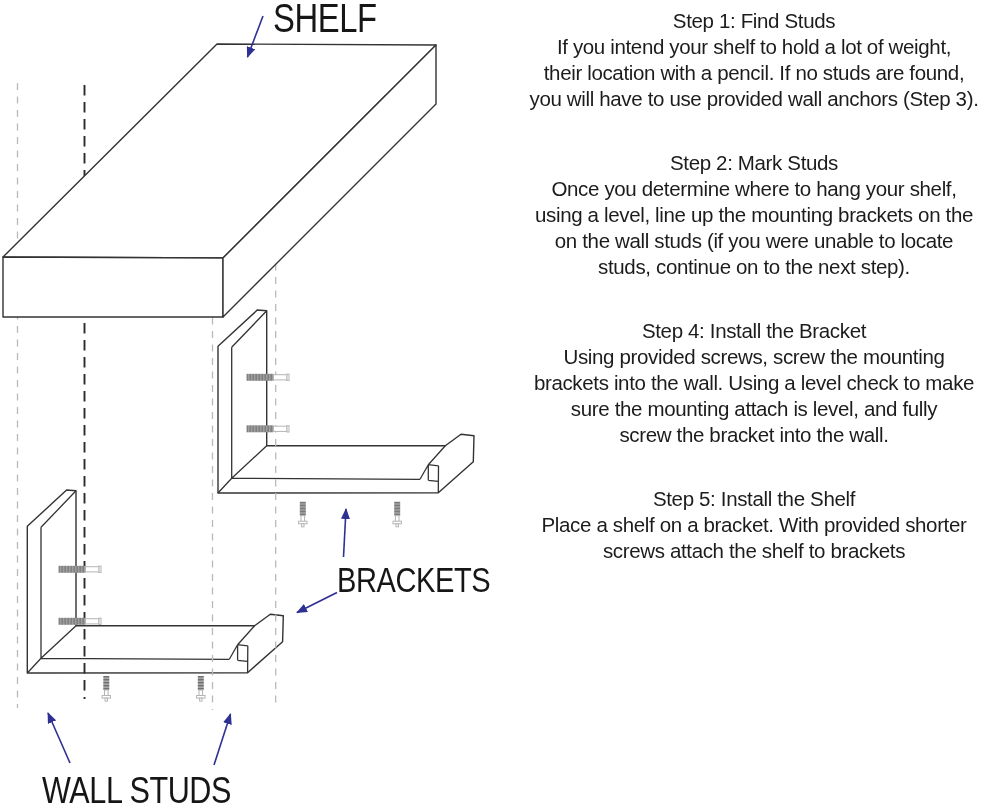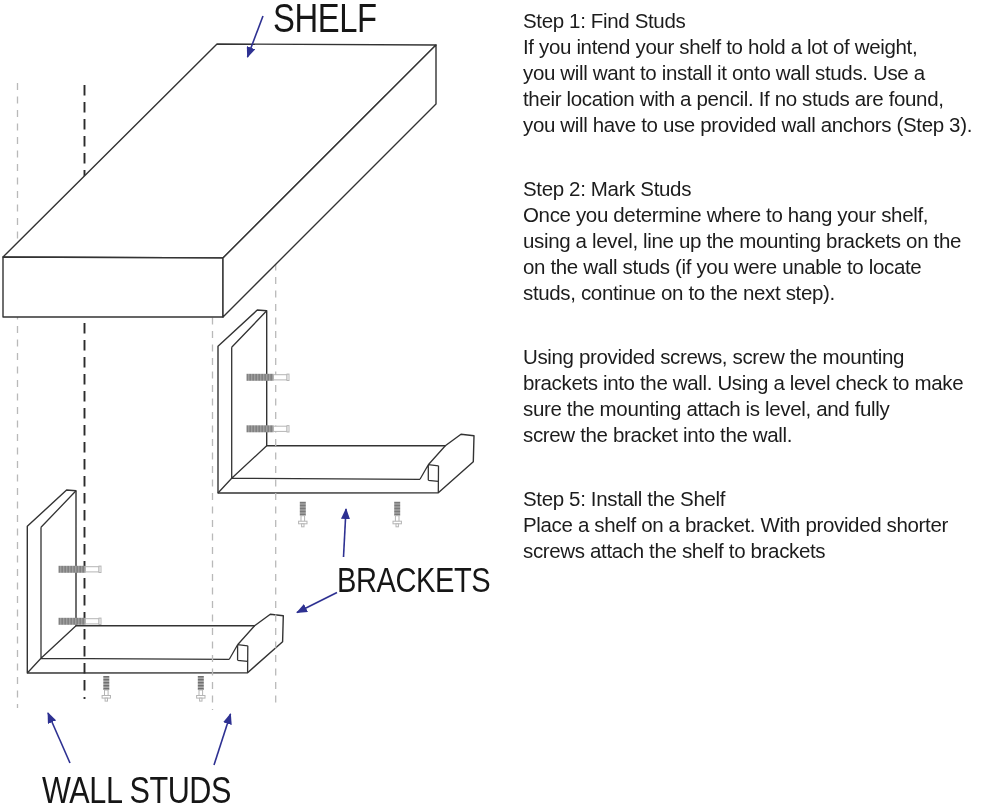--- a/index.html
+++ b/index.html
@@ -18,21 +18,21 @@
 
   
   .dlabel{position:absolute;color:#161616;letter-spacing:-0.5px;transform-origin:0 0;white-space:nowrap;}
   #lb-shelf{left:273px;top:-5px;font-size:41px;transform:scaleX(.80);}
   #lb-brackets{left:337px;top:560px;font-size:35px;transform:scaleX(.83);}
   #lb-wallstuds{left:42px;top:770px;font-size:36px;transform:scaleX(.85);}
 
   
   .steps{position:absolute;left:523px;top:8px;width:462px;}
   .step{margin:0 0 38px 0;}
-  .step-title,.t-line{font-size:20.5px;line-height:26px;letter-spacing:-0.35px;white-space:nowrap;}
+  .step-title,.t-line{font-size:20.5px;line-height:26px;letter-spacing:-0.35px;white-space:nowrap;text-align:center;}
 </style>
 </head>
 <body>
 
 <div class="stage">
 
   <svg width="520" height="806" viewBox="0 0 520 806">
     <defs>
       <marker id="ah" markerUnits="userSpaceOnUse" markerWidth="11" markerHeight="9" refX="10" refY="4.5" orient="auto">
         <path class="ah" d="M0,0 L11,4.5 L0,9 Z"></path>
@@ -108,35 +108,35 @@
 
   <div class="dlabel" id="lb-shelf">SHELF</div>
   <div class="dlabel" id="lb-brackets">BRACKETS</div>
   <div class="dlabel" id="lb-wallstuds">WALL STUDS</div>
 
   <div class="steps">
     <section class="step">
       <div class="step-title">Step 1: Find Studs</div>
       <div class="step-body">
           <div class="t-line">If you intend your shelf to hold a lot of weight,</div>
-          <div class="t-line">you will want to install it onto wall studs. Use a</div>
           <div class="t-line">their location with a pencil. If no studs are found,</div>
           <div class="t-line">you will have to use provided wall anchors (Step 3).</div>
         </div>
     </section>
     <section class="step">
       <div class="step-title">Step 2: Mark Studs</div>
       <div class="step-body">
           <div class="t-line">Once you determine where to hang your shelf,</div>
           <div class="t-line">using a level, line up the mounting brackets on the</div>
           <div class="t-line">on the wall studs (if you were unable to locate</div>
           <div class="t-line">studs, continue on to the next step).</div>
         </div>
     </section>
     <section class="step">
+      <div class="step-title">Step 4: Install the Bracket</div>
       <div class="step-body">
           <div class="t-line">Using provided screws, screw the mounting</div>
           <div class="t-line">brackets into the wall. Using a level check to make</div>
           <div class="t-line">sure the mounting attach is level, and fully</div>
           <div class="t-line">screw the bracket into the wall.</div>
         </div>
     </section>
     <section class="step">
       <div class="step-title">Step 5: Install the Shelf</div>
       <div class="step-body">

